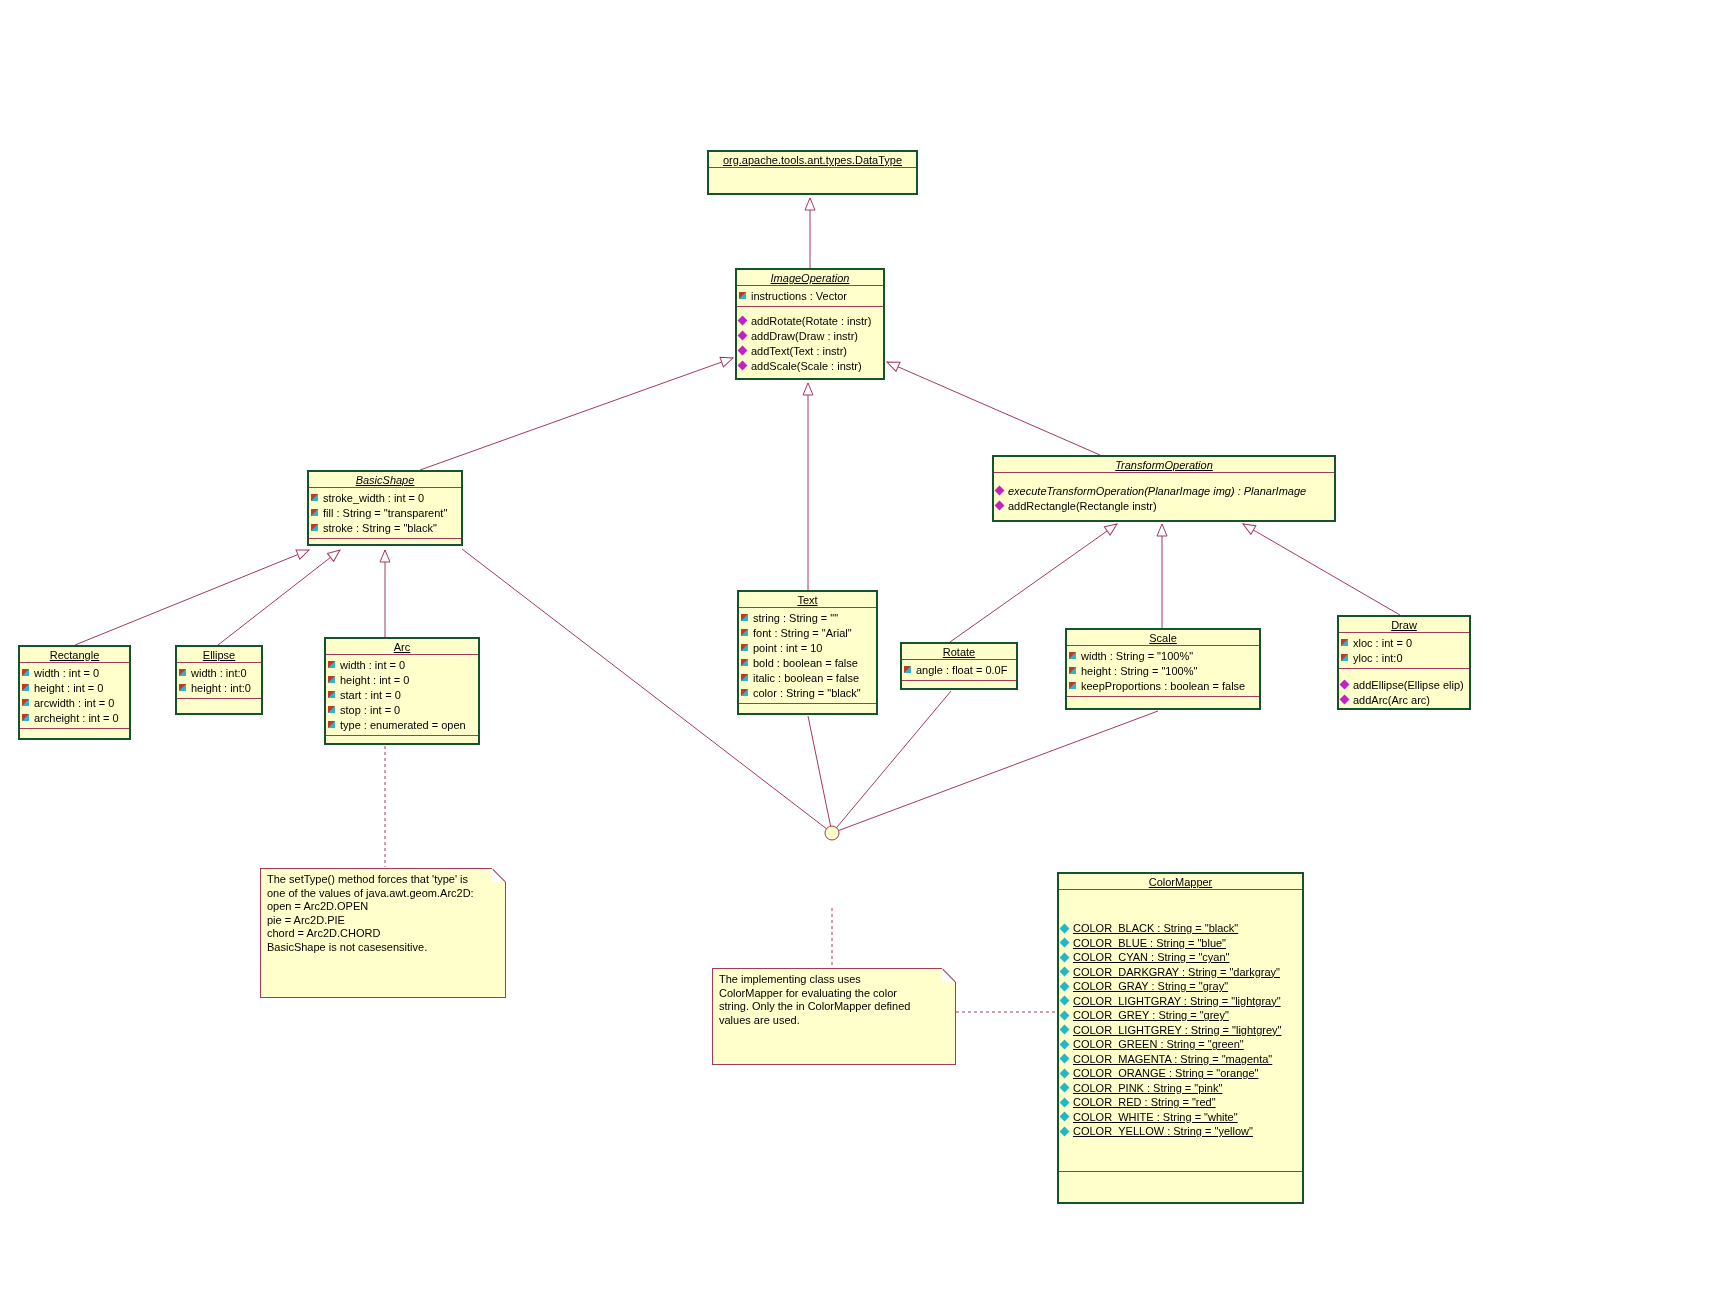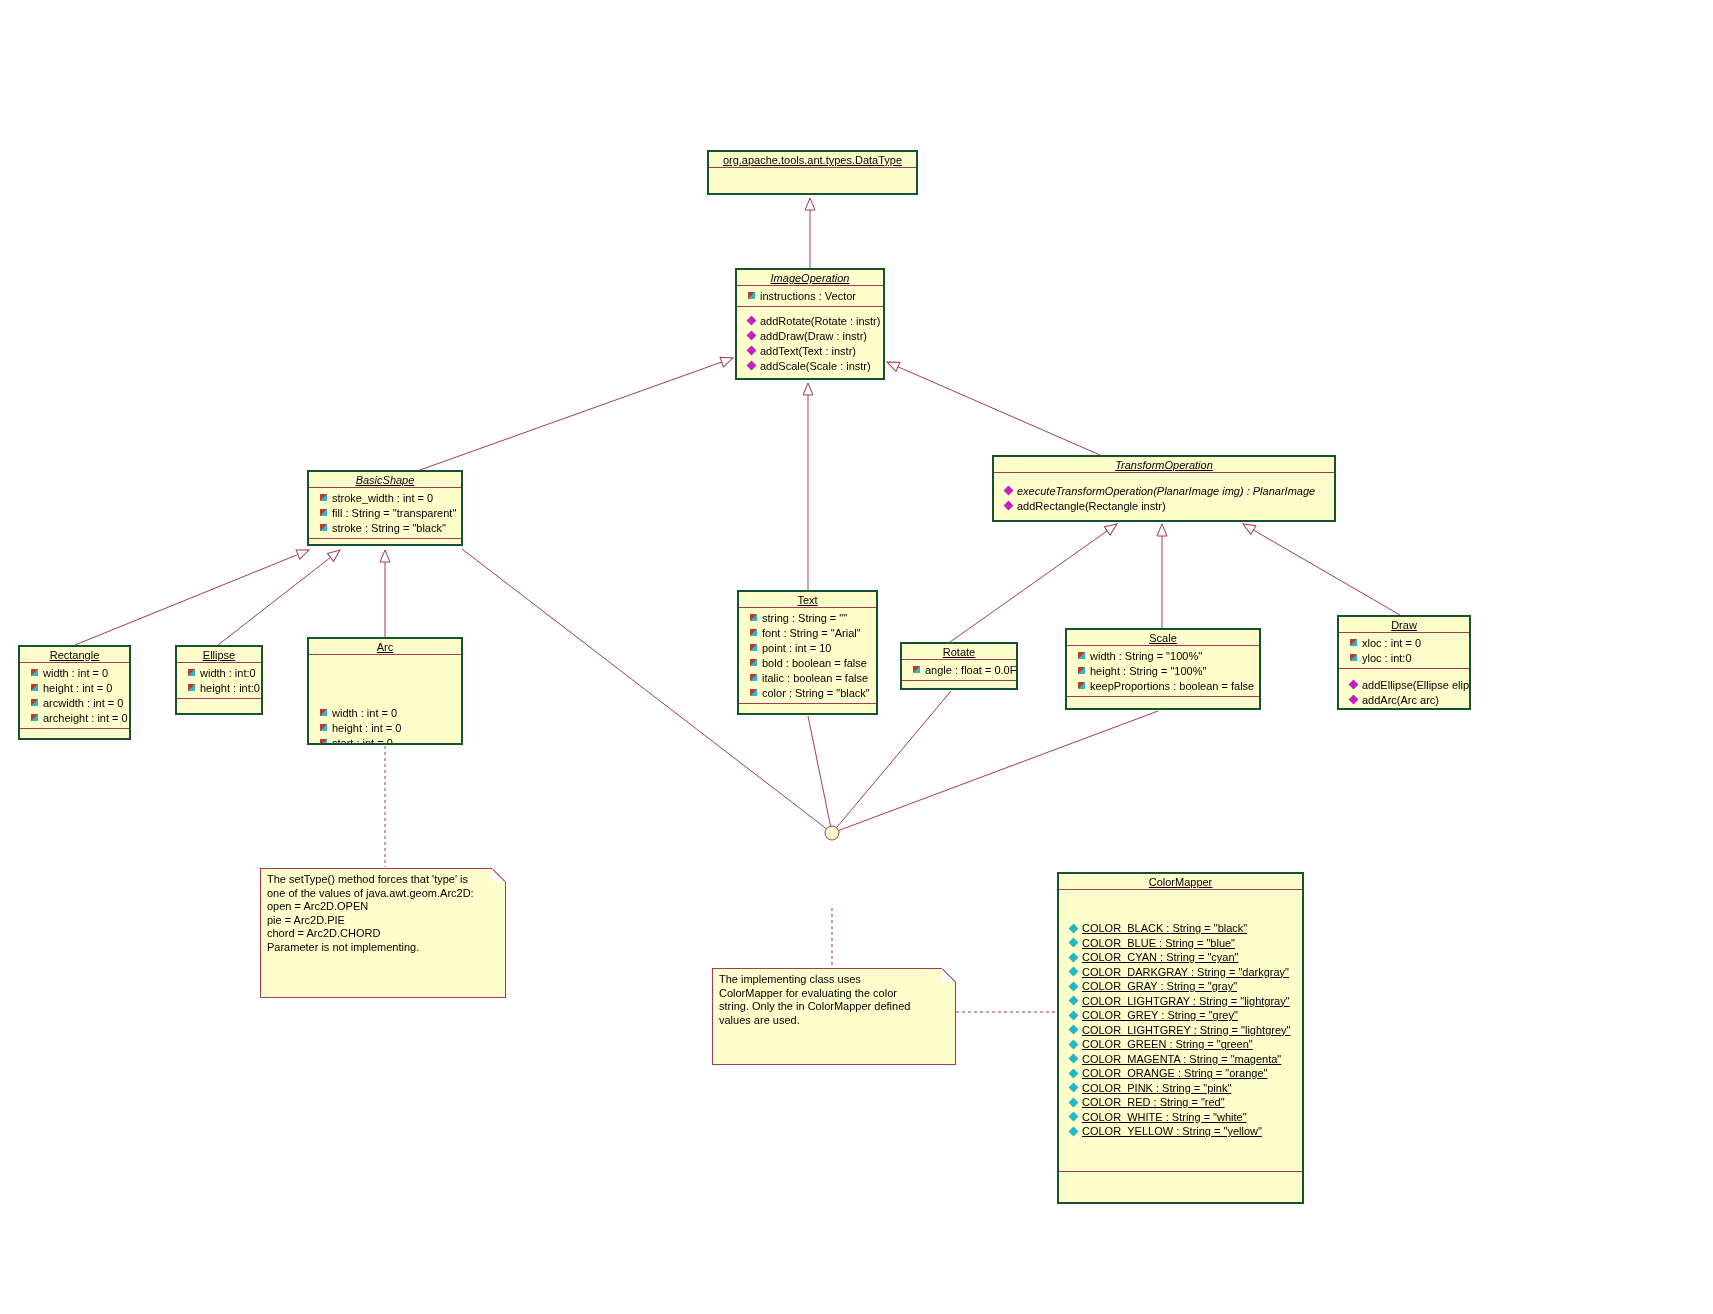--- a/index.html
+++ b/index.html
@@ -14,21 +14,21 @@
 
   .uml-class {
     position:absolute; z-index:1; background:#ffffcc;
     border:2px solid #14532d; display:flex; flex-direction:column; overflow:hidden;
   }
   .uml-class .title {
     text-align:center; text-decoration:underline; padding:2px 3px 1px;
     border-bottom:1px solid #a43a5a; white-space:nowrap; flex:none;
   }
   .uml-class.abstract > .title { font-style:italic; }
-  .compartment { padding:2px 9px 3px; flex:none; }
+  .compartment { padding:2px 0 3px; flex:none; }
   .uml-class > .compartment + .compartment { border-top:1px solid #a43a5a; }
   .compartment.fill { flex:1 1 auto; }
   .empty-compartment { flex:1 1 auto; }
 
   .row { display:flex; align-items:center; height:15px; white-space:nowrap; }
   .cm-row { height:14.5px; }
   .icon { display:inline-block; width:7px; height:7px; margin:0 5px 0 2px; flex:none; }
   .attr-icon { background:linear-gradient(135deg,#c0392b 45%, #2ab7c9 55%); }
   .method-icon { background:#c420c4; transform:rotate(45deg); }
   .static-icon { background:#20b8c4; transform:rotate(45deg); }
@@ -194,21 +194,21 @@
           <span>width : int:0</span>
         </div>
       <div class="row">
           <span class="icon attr-icon"></span>
           <span>height : int:0</span>
         </div>
     </div>
     <div class="compartment empty-compartment"></div>
   </div>
 
-  <div class="uml-class" style="left:307px; top:637px; width:156px; height:108px;gap:48px;">
+  <div class="uml-class" style="left:324px; top:637px; width:156px; height:108px;">
     <div class="title">Arc</div>
     <div class="compartment">
       <div class="row">
           <span class="icon attr-icon"></span>
           <span>width : int = 0</span>
         </div>
       <div class="row">
           <span class="icon attr-icon"></span>
           <span>height : int = 0</span>
         </div>
@@ -382,21 +382,21 @@
 
 
   <div class="note" style="left:260px; top:868px; width:246px; height:130px;">
     <div class="fold"></div>
     <div class="fold-line"></div>
     <div class="line">The setType() method forces that 'type' is</div>
     <div class="line">one of the values of java.awt.geom.Arc2D:</div>
     <div class="line">open = Arc2D.OPEN</div>
     <div class="line">pie = Arc2D.PIE</div>
     <div class="line">chord = Arc2D.CHORD</div>
-    <div class="line">Parameter is not implementing.</div>
+    <div class="line">BasicShape is not casesensitive.</div>
   </div>
 
   <div class="note" style="left:712px; top:968px; width:244px; height:97px;">
     <div class="fold"></div>
     <div class="fold-line"></div>
     <div class="line">The implementing class uses</div>
     <div class="line">ColorMapper for evaluating the color</div>
     <div class="line">string. Only the in ColorMapper defined</div>
     <div class="line">values are used.</div>
   </div>

